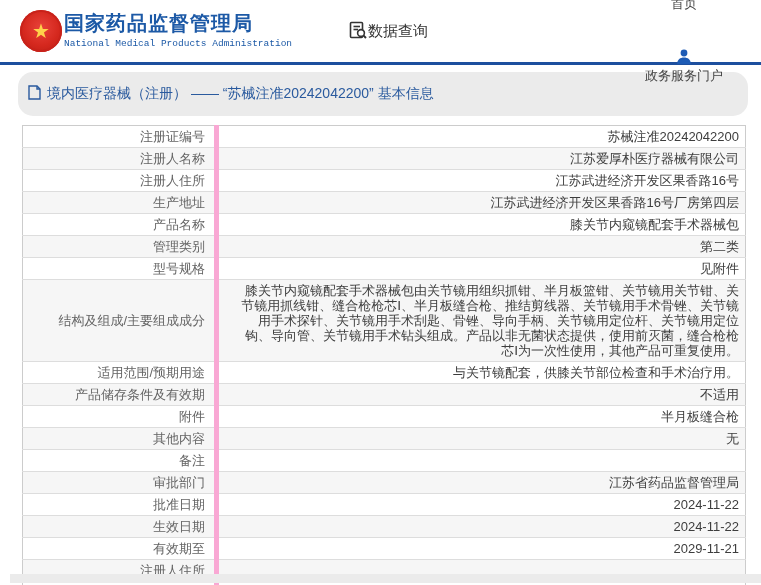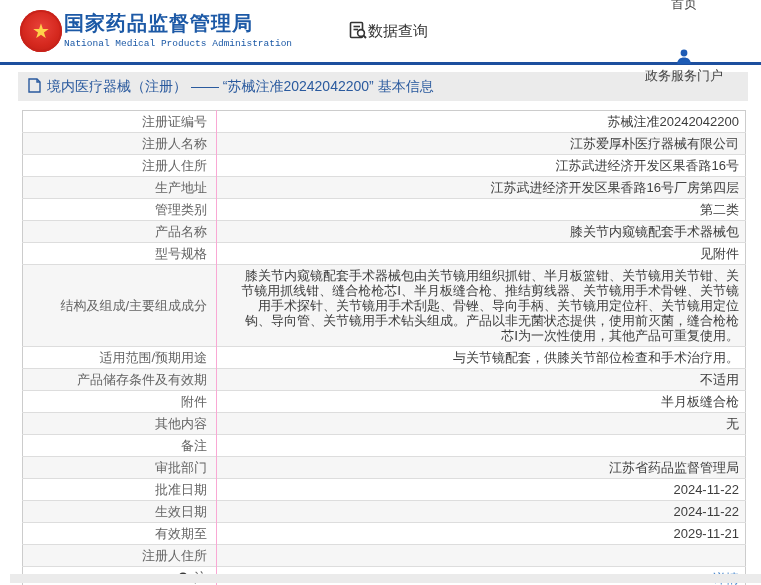--- a/index.html
+++ b/index.html
@@ -40,38 +40,38 @@
   .header-spacer{flex:1;}
   .top-right-nav{display:flex;gap:36px;margin-right:20px;flex-direction:column;}
   .top-nav-item{
     display:flex;flex-direction:column;align-items:center;gap:3px;
     font-size:13px;color:#444;cursor:pointer;min-width:40px;
   }
   .top-nav-item svg{display:block;}
   
   .content-wrap{width:730px;margin:7px auto 0 18px;}
   .breadcrumb-bar{
-    height:29px;background:var(--bar-bg);
+    height:44px;background:var(--bar-bg);
     display:flex;align-items:center;gap:6px;padding:0 10px;
-    font-size:14px;color:var(--breadcrumb-text);
+    font-size:14px;color:var(--breadcrumb-text);border-radius:15px;
   }
   
   table.info-table{
     width:724px;margin:9px 0 0 4px;
     border-collapse:collapse;font-size:13px;
     border:1px solid #ccc;
   }
   .info-table tr{border-bottom:1px solid #ddd;}
   .info-table tbody tr:nth-child(even){background:#f6f6f6;}
   .info-table tbody tr:nth-child(odd){background:#fff;}
   .info-table th{
     width:194px;padding:3px 9px 3px 4px;
     text-align:right;vertical-align:middle;
     font-weight:normal;color:#646464;
-    border-right:1px solid #f9a8d4;line-height:15px;
+    border-right:5px solid #f9a8d4;line-height:15px;
   }
   .info-table td{
     padding:3px 6px 3px 16px;color:#3d3d3d;line-height:15px;
     text-align:right;vertical-align:middle;
   }
   .info-table td:empty::after{content:"\00a0";}
   .detail-link{color:var(--link);text-decoration:none;}
   .bulb{display:inline-block;vertical-align:-2px;margin-right:2px;}
   
   .footer-strip{
@@ -182,35 +182,35 @@
           </th>
           <td>
             <span>江苏武进经济开发区果香路16号厂房第四层</span>
             
           </td>
         </tr>
 
         <tr>
           <th>
             
+            <span>产品名称</span>
+          </th>
+          <td>
+            <span>膝关节内窥镜配套手术器械包</span>
+            
+          </td>
+        </tr>
+
+        <tr>
+          <th>
+            
             <span>管理类别</span>
           </th>
           <td>
             <span>第二类</span>
-            
-          </td>
-        </tr>
-
-        <tr>
-          <th>
-            
-            <span>产品名称</span>
-          </th>
-          <td>
-            <span>膝关节内窥镜配套手术器械包</span>
             
           </td>
         </tr>
 
         <tr>
           <th>
             
             <span>型号规格</span>
           </th>
           <td>

